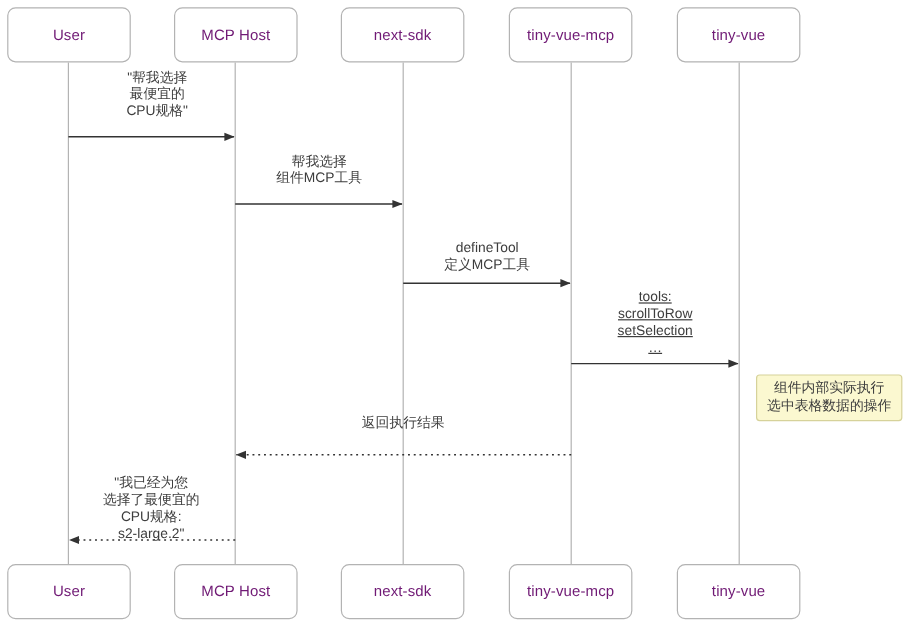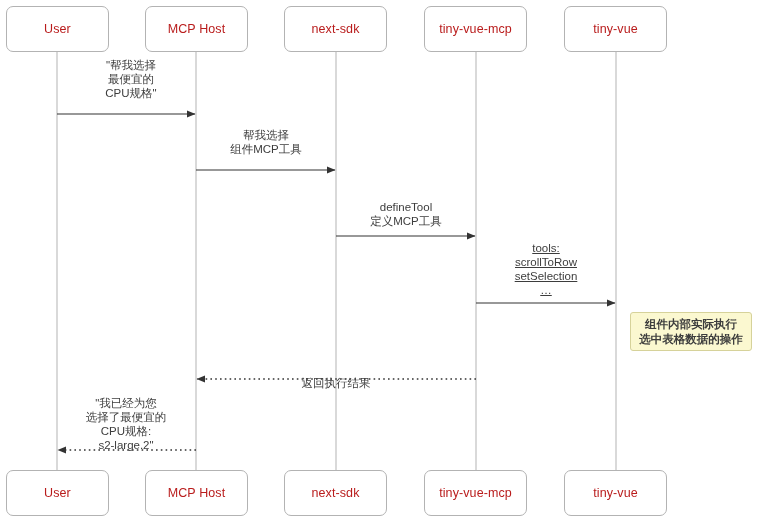--- a/index.html
+++ b/index.html
@@ -31,21 +31,21 @@
   .participant-box {
     position: absolute;
     box-sizing: border-box;
     border: 1px solid #b3b3b3;
     border-radius: 7px;
     background: #ffffff;
     display: flex;
     align-items: center;
     justify-content: center;
     font-size: 12.5px;
-    color: #b91c1c;
+    color: #701a75;
     letter-spacing: 0.1px;
   }
   .msg-label {
     position: absolute;
     text-align: center;
     font-size: 11.5px;
     line-height: 14px;
     color: #3d3d3d;
     white-space: pre;
   }
@@ -136,24 +136,24 @@
 最便宜的
 CPU规格"</div>
       <div class="msg-label" style="left: 176px; top: 128px; width: 180px;">帮我选择
 组件MCP工具</div>
       <div class="msg-label" style="left: 316px; top: 200px; width: 180px;">defineTool
 定义MCP工具</div>
       <div class="msg-label" style="left: 456px; top: 241px; width: 180px; text-decoration: underline;">tools:
 scrollToRow
 setSelection
 …</div>
-      <div class="msg-label" style="left: 246px; top: 376px; width: 180px;">返回执行结果</div>
+      <div class="msg-label" style="left: 246px; top: 346px; width: 180px;">返回执行结果</div>
       <div class="msg-label" style="left: 36px; top: 396px; width: 180px;">"我已经为您
 选择了最便宜的
 CPU规格:
 s2-large.2"</div>
     </div>
   <div id="notes-layer">
-      <div class="note-box" style="left: 630px; top: 312px; width: 122px; height: 39px; font-weight: bold;"><span>组件内部实际执行
+      <div class="note-box" style="left: 630px; top: 312px; width: 122px; height: 39px;"><span>组件内部实际执行
 选中表格数据的操作</span></div>
     </div>
 
 </div>
 
 </body></html>

